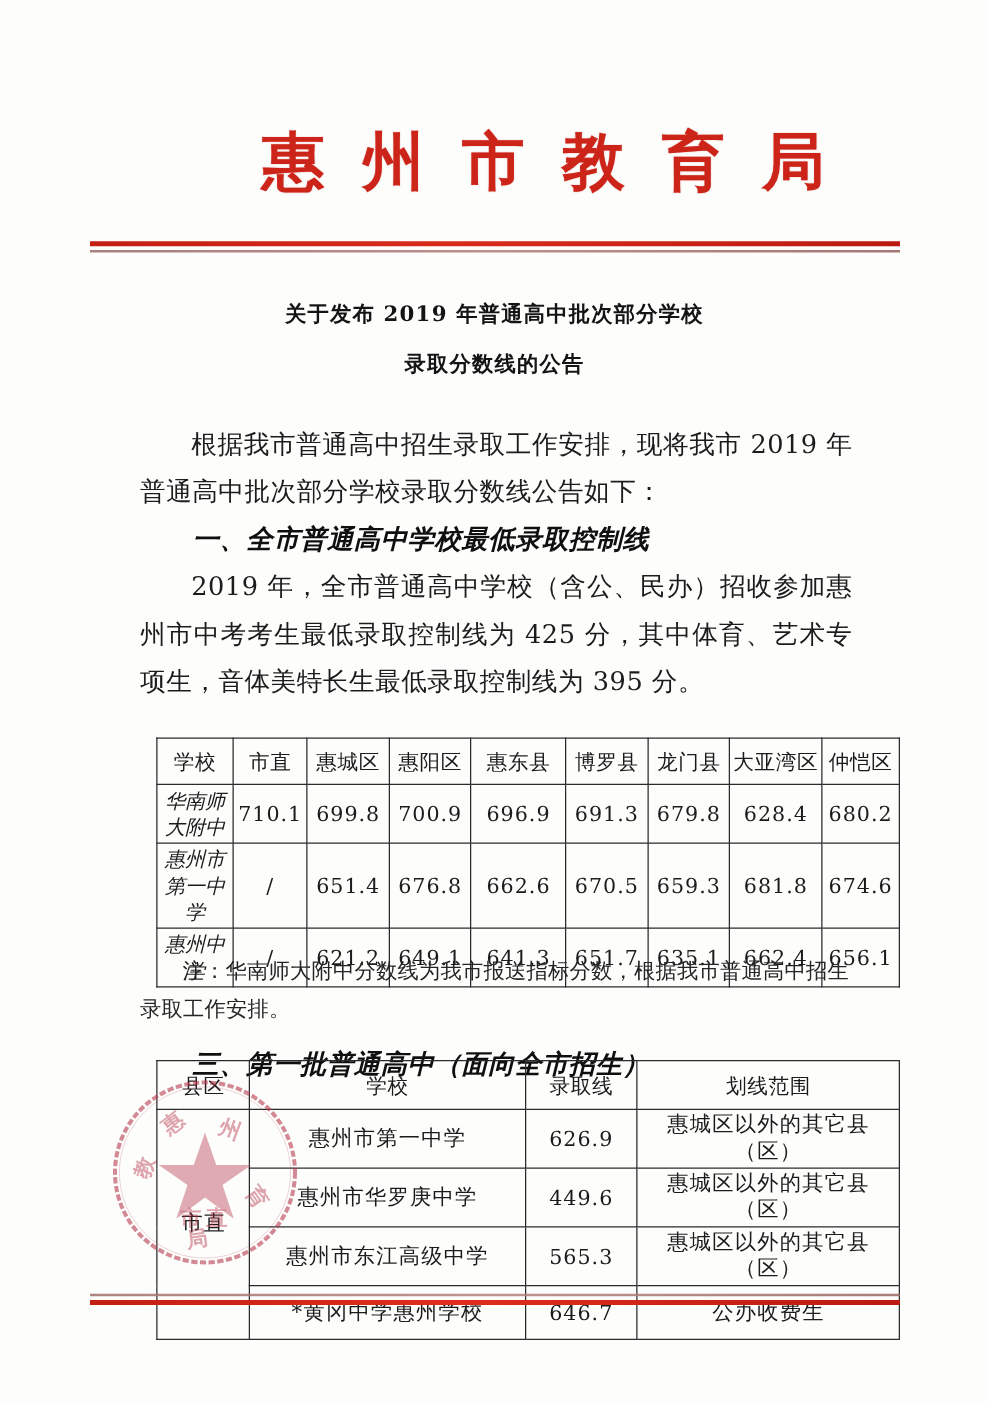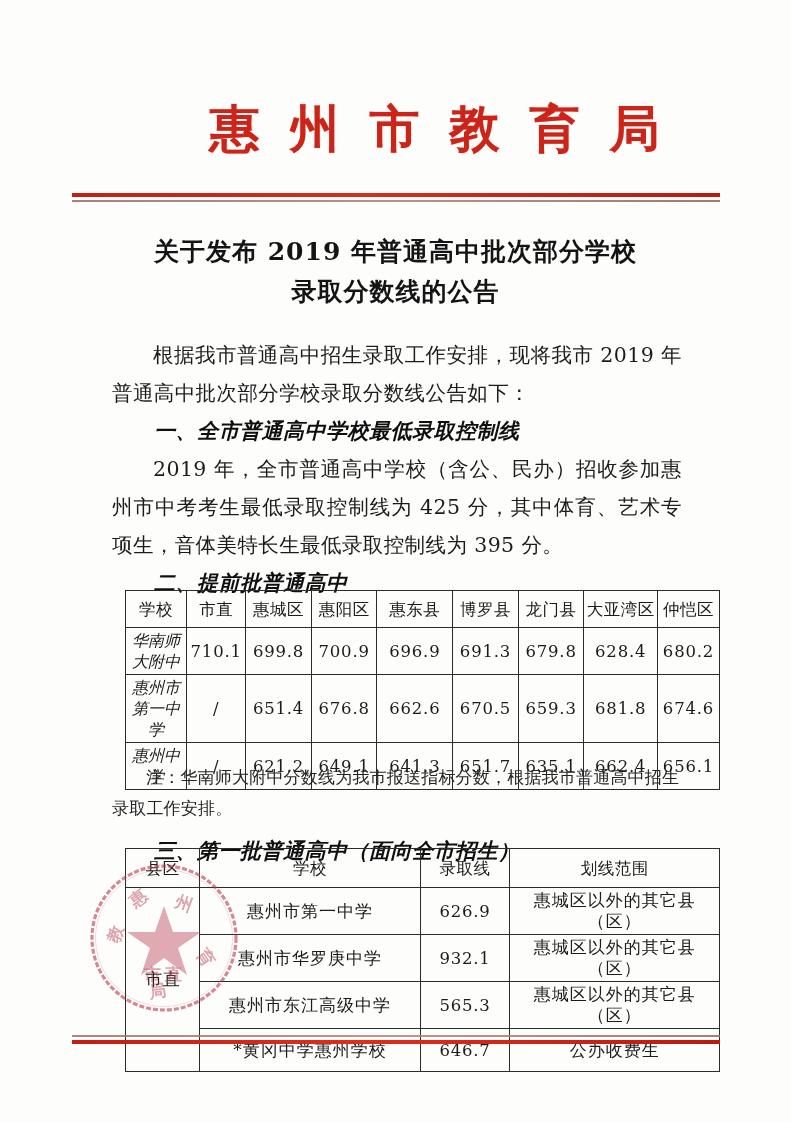--- a/index.html
+++ b/index.html
@@ -79,21 +79,21 @@
   }
 
   
   .doc-title {
     position: absolute;
     top: 232px;
     left: 110px;
     width: 571px;
     text-align: center;
     font-weight: bold;
-    font-size: 25px;
+    font-size: 17px;
     line-height: 40px;
     letter-spacing: 1px;
     color: #141414;
   }
 
   
   .body-area {
     position: absolute;
     top: 336px;
     left: 112px;
@@ -189,21 +189,20 @@
 
   <div class="doc-title">
     <div>关于发布 2019 年普通高中批次部分学校</div>
     <div>录取分数线的公告</div>
   </div>
 
   <div class="body-area">
     <p class="para">根据我市普通高中招生录取工作安排，现将我市 2019 年普通高中批次部分学校录取分数线公告如下：</p>
     <p class="section-head">一、全市普通高中学校最低录取控制线</p>
     <p class="para">2019 年，全市普通高中学校（含公、民办）招收参加惠州市中考考生最低录取控制线为 425 分，其中体育、艺术专项生，音体美特长生最低录取控制线为 395 分。</p>
-    <p class="section-head">二、提前批普通高中</p>
   </div>
 
   <div class="tbl-wrap" id="table-one-wrap">
     <table id="table-one">
       <thead>
         <tr>
           <th style="width:74px">学校</th>
           <th style="width:58px">市直</th>
           <th style="width:67px">惠城区</th>
           <th style="width:67px">惠阳区</th>
@@ -269,21 +268,21 @@
       </thead>
       <tbody>
         <tr>
           <td class="county" rowspan="4">市直</td>
           <td class="sch">惠州市第一中学</td>
           <td class="score">626.9</td>
           <td class="scope">惠城区以外的其它县（区）</td>
         </tr>
         <tr>
           <td class="sch">惠州市华罗庚中学</td>
-          <td class="score">932.1</td>
+          <td class="score">449.6</td>
           <td class="scope">惠城区以外的其它县（区）</td>
         </tr>
         <tr>
           <td class="sch">惠州市东江高级中学</td>
           <td class="score">565.3</td>
           <td class="scope">惠城区以外的其它县（区）</td>
         </tr>
         <tr>
           <td class="sch">*黄冈中学惠州学校</td>
           <td class="score">646.7</td>

